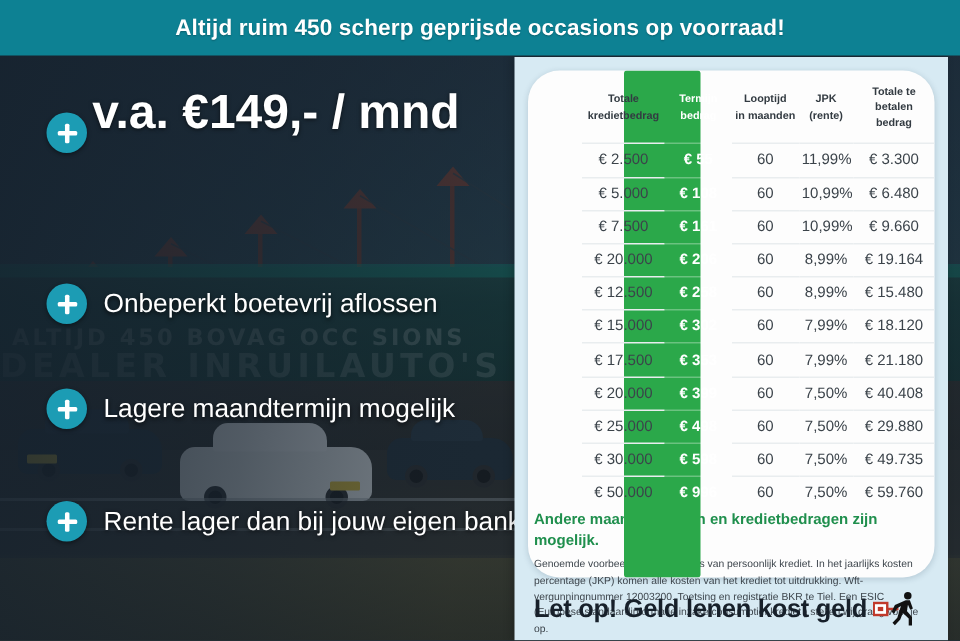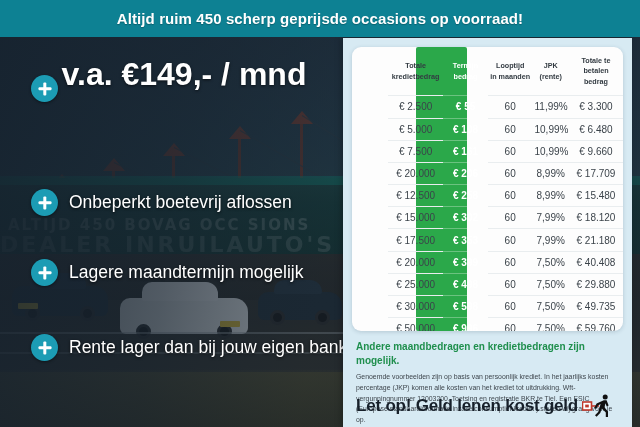--- a/index.html
+++ b/index.html
@@ -141,22 +141,22 @@
     text-shadow:0 1px 3px rgba(0,0,0,.75);
   }
 
   
   .panel {
     position:absolute; left:343px; top:38px; width:289px; height:389px;
     background:#d7eaf3; z-index:7;
     box-shadow:-2px 0 6px rgba(0,0,0,.25);
   }
   .table-card {
-    position:absolute; left:9px; top:9px; width:271px; height:284px;
-    background:#fdfdfd; border-radius:9px;
+    position:absolute; left:9px; top:9px; width:271px; height:338px;
+    background:#fdfdfd; border-radius:21px;
     box-shadow:0 1px 4px rgba(20,50,70,.18);
     overflow:hidden;
     padding-left:36px;
   }
   table.rates {
     width:100%; border-collapse:collapse; table-layout:fixed;
     position:relative; z-index:2;
   }
   table.rates th {
     font-size:7.2px; font-weight:700; color:#333b42;
@@ -323,21 +323,21 @@
               <td class="hl">€ 161</td>
               <td>60</td>
               <td>10,99%</td>
               <td>€ 9.660</td>
             </tr>
             <tr>
               <td>€ 20.000</td>
               <td class="hl">€ 206</td>
               <td>60</td>
               <td>8,99%</td>
-              <td>€ 17.709</td>
+              <td>€ 19.164</td>
             </tr>
             <tr>
               <td>€ 12.500</td>
               <td class="hl">€ 258</td>
               <td>60</td>
               <td>8,99%</td>
               <td>€ 15.480</td>
             </tr>
             <tr>
               <td>€ 15.000</td>

